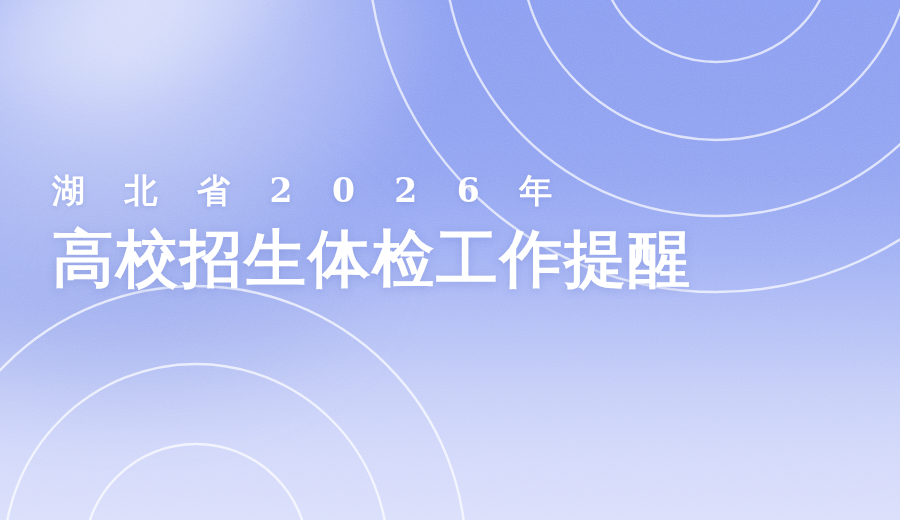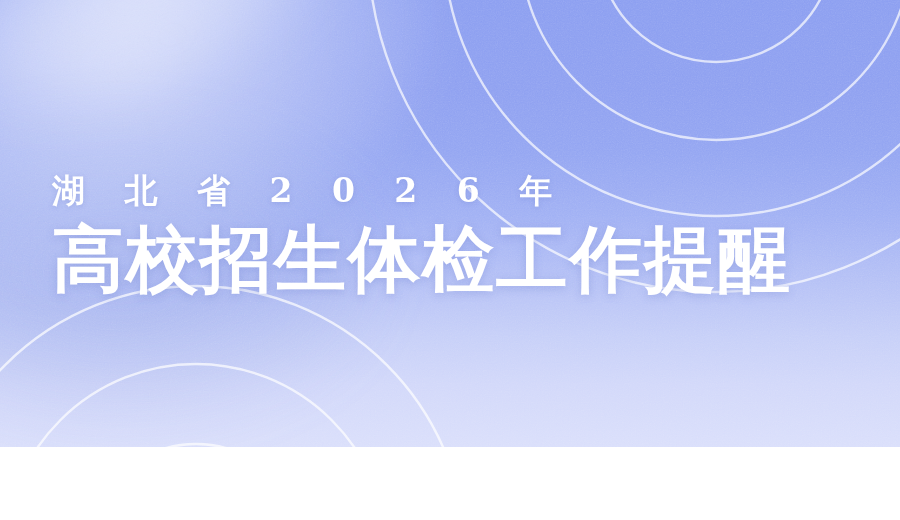--- a/index.html
+++ b/index.html
@@ -8,21 +8,21 @@
     padding: 0;
     background: #ffffff;
   }
   body {
     font-family: "DejaVu Serif", "Liberation Serif", serif;
   }
 
   #banner {
     position: relative;
     width: 900px;
-    height: 447px;
+    height: 520px;
     overflow: hidden;
     background: #404040;
     text-decoration: underline;
   }
 
   
   .layer-base {
     position: absolute;
     inset: 0;
     background: linear-gradient(
@@ -111,21 +111,21 @@
     line-height: 46px;
     letter-spacing: 14px;
     color: #ffffff;
     white-space: nowrap;
     text-shadow: 0 1px 5px rgba(92,112,200,0.30);
   }
   .title-line-2 {
     margin: 6px 0 0 0;
     font-family: "DejaVu Serif", "Liberation Serif", serif;
     font-weight: 700;
-    font-size: 72px;
+    font-size: 62px;
     line-height: 78px;
     letter-spacing: 2px;
     color: #ffffff;
     white-space: nowrap;
     text-shadow: 0 2px 8px rgba(92,112,200,0.30);
   }
 </style>
 </head>
 <body>
 

